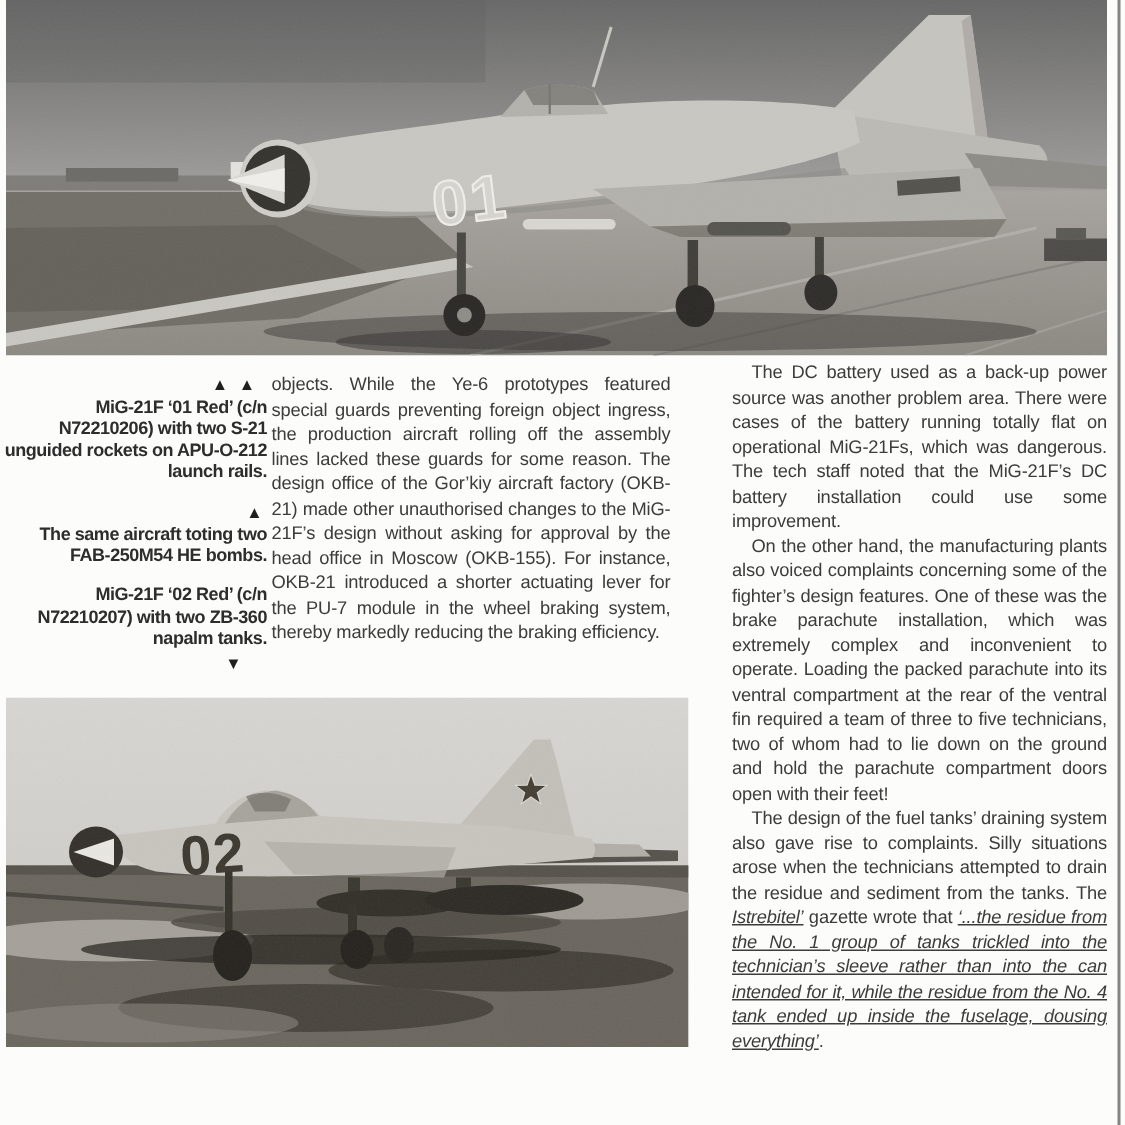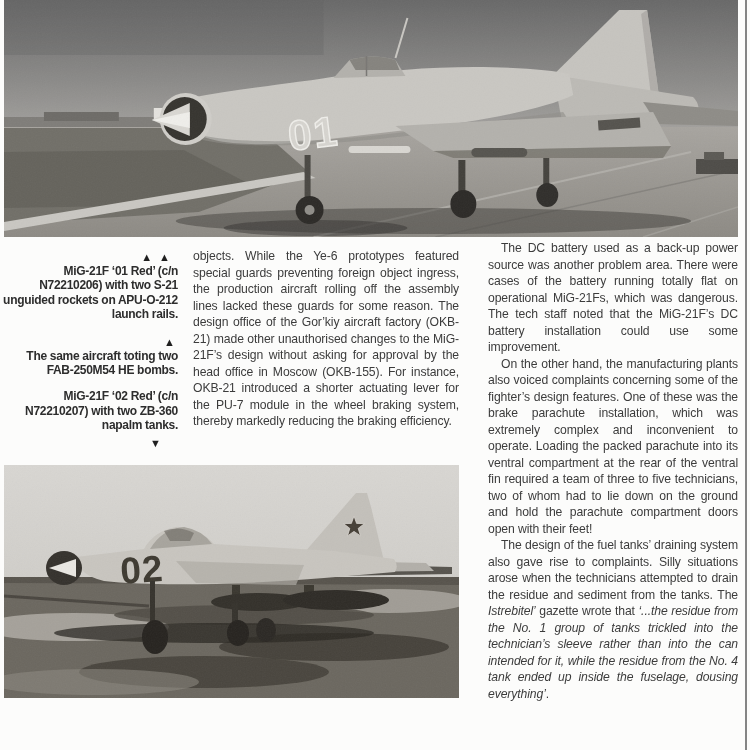--- a/index.html
+++ b/index.html
@@ -20,25 +20,25 @@
     font-weight:bold;font-size:12px;line-height:14.4px;letter-spacing:-0.3px;color:#2d2d2d;}
   .cap-arrow{font-size:11px;line-height:14px;color:#1f1f1f;letter-spacing:2px;padding-right:6px;}
   .cap-arrow.single{letter-spacing:0;padding-right:3px;}
   .cap-arrow.down{padding-right:15px;margin-top:3px;}
   .cap-gap-a{margin-top:13px;}
   .cap-gap-b{margin-top:12px;}
   .cap-line{white-space:nowrap;}
   
   .bodycol{font-size:12.2px;line-height:16.5px;letter-spacing:-0.1px;color:#3c3c3c;
     text-align:justify;text-justify:inter-word;}
-  #mid-col{left:193px;top:248px;width:266px;}
+  #mid-col{left:181px;top:248px;width:266px;}
   #right-col{left:488px;top:240px;width:250px;}
   .bodycol p{margin:0;}
   .ind{text-indent:13px;}
-  .it{font-style:italic;}
+  .it{font-style:italic;text-decoration:underline;}
 </style>
 </head>
 <body>
 
 <div class="abs" id="top-photo">
   <svg viewBox="0 0 735 237" preserveAspectRatio="none">
     <defs>
       <linearGradient id="sky1" x1="0" y1="0" x2="0" y2="1">
         <stop offset="0" stop-color="#686868"></stop>
         <stop offset="0.65" stop-color="#8d8c8a"></stop>

